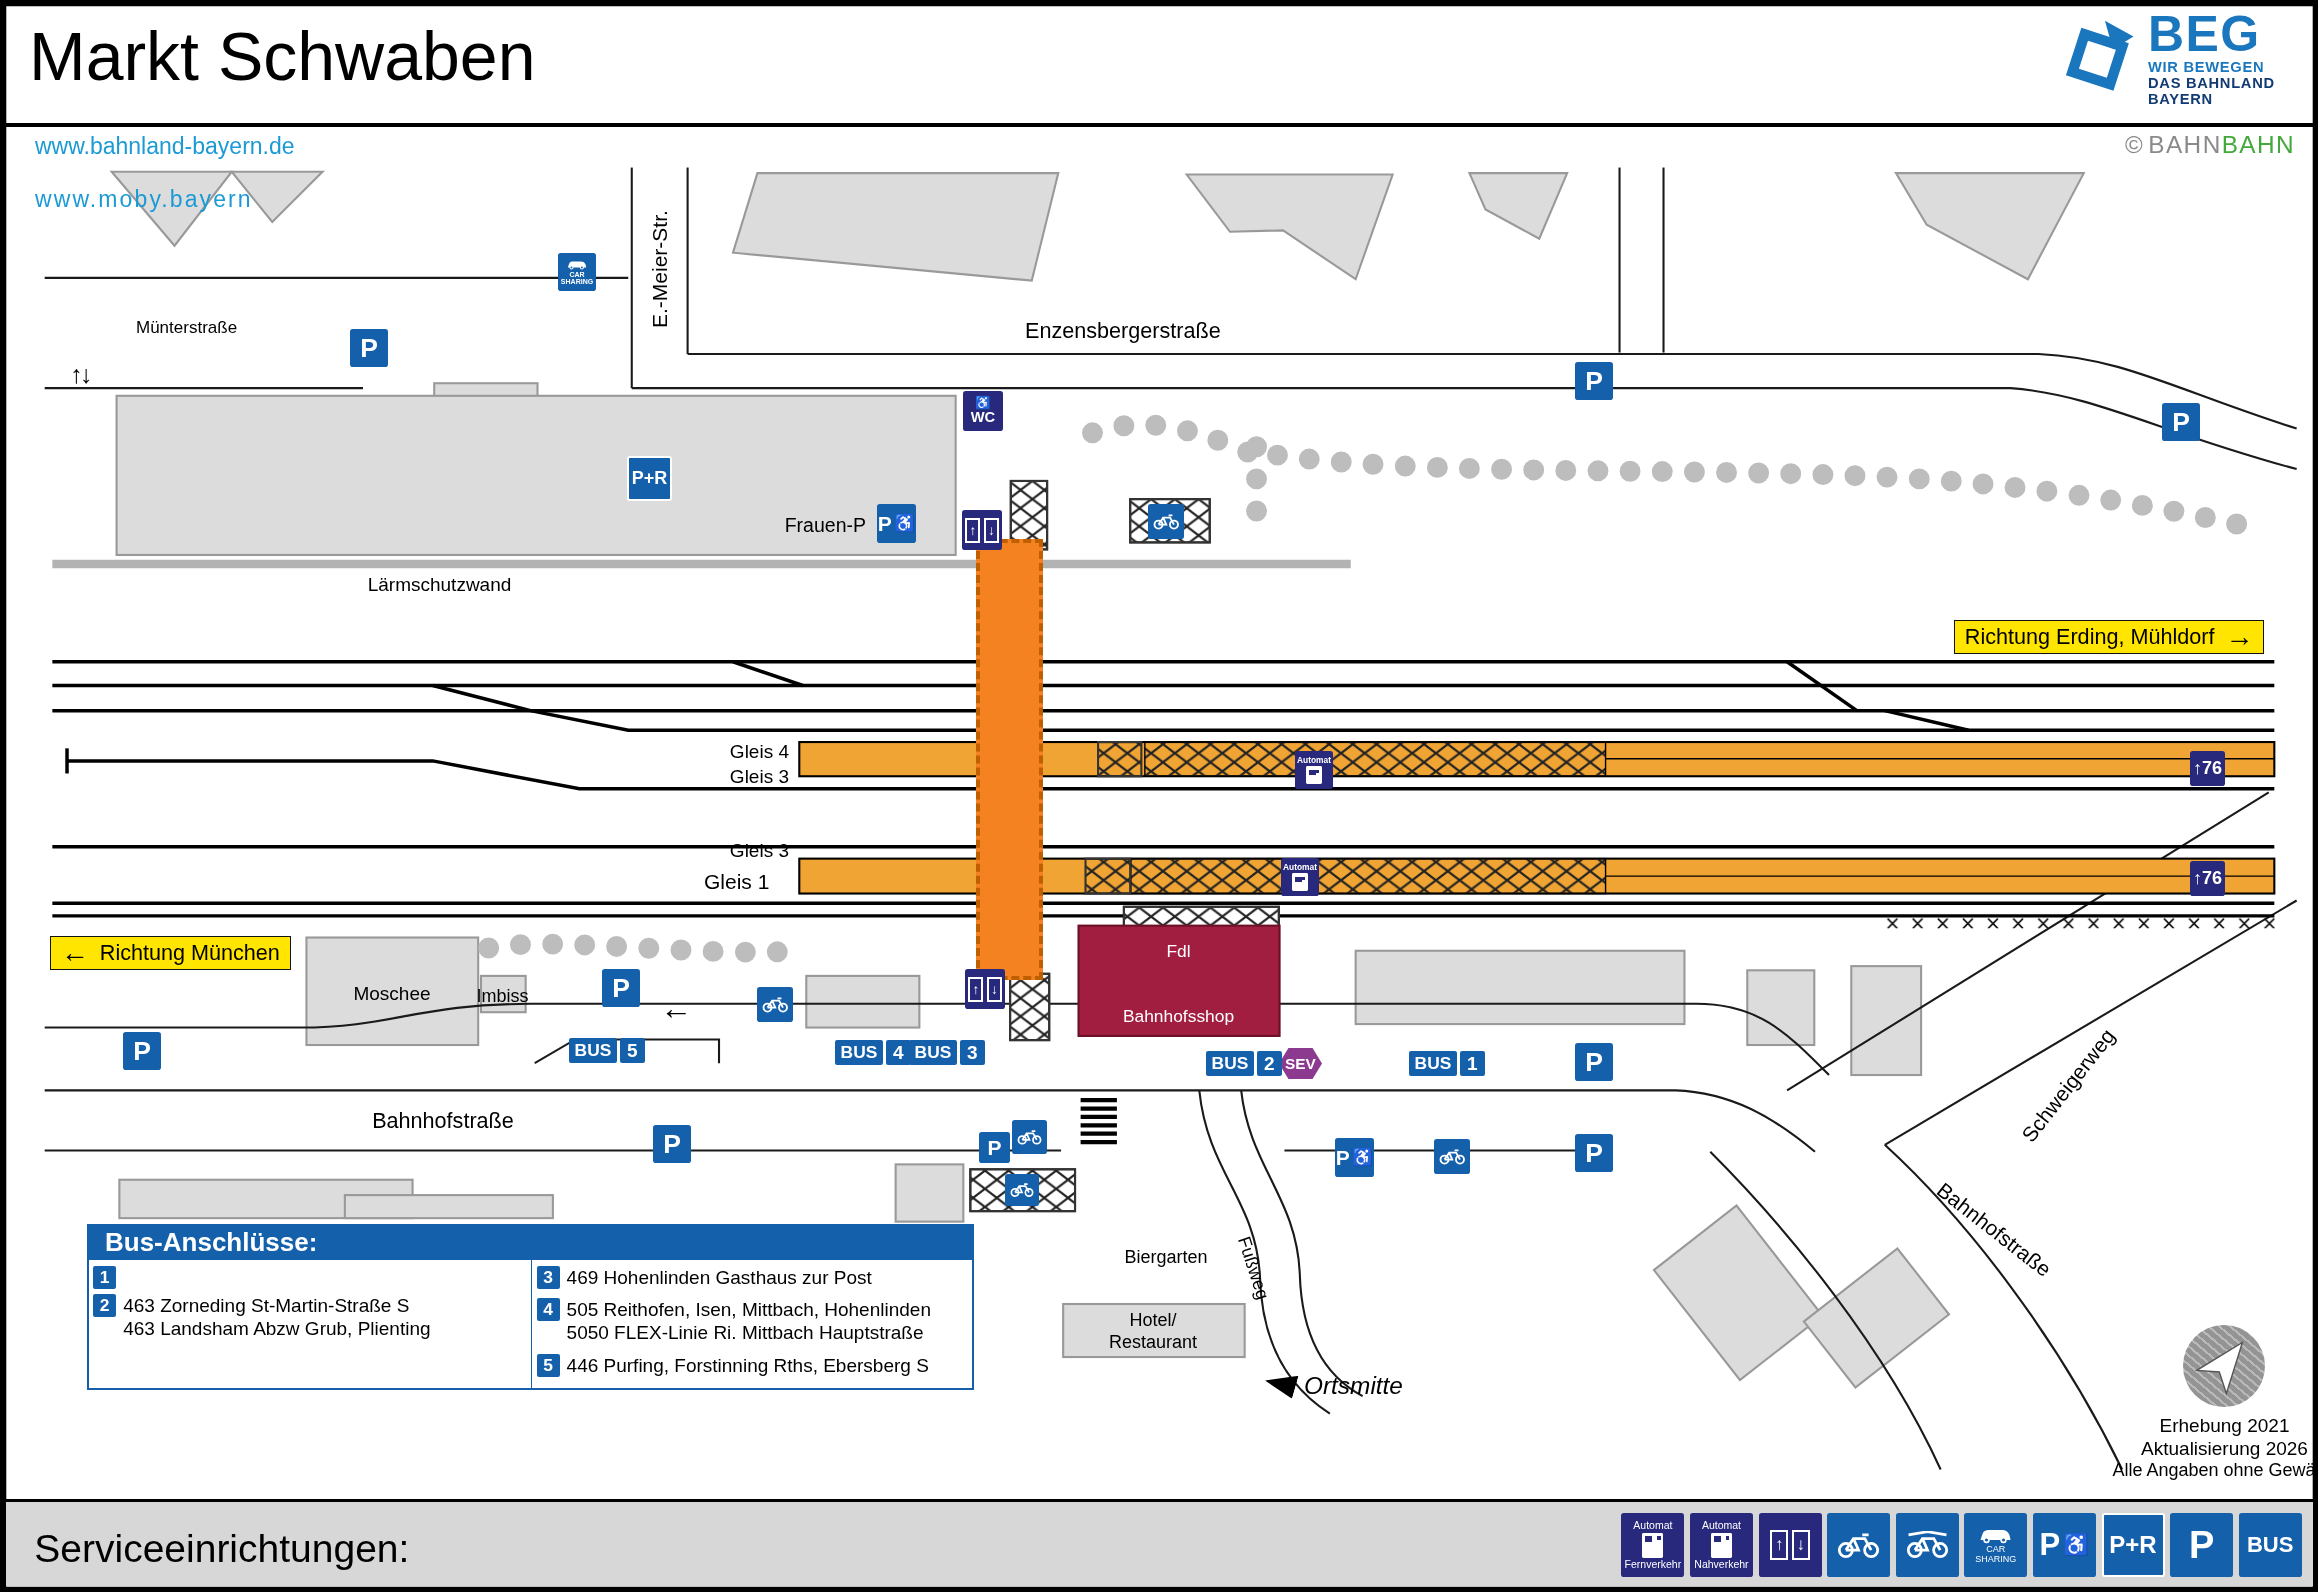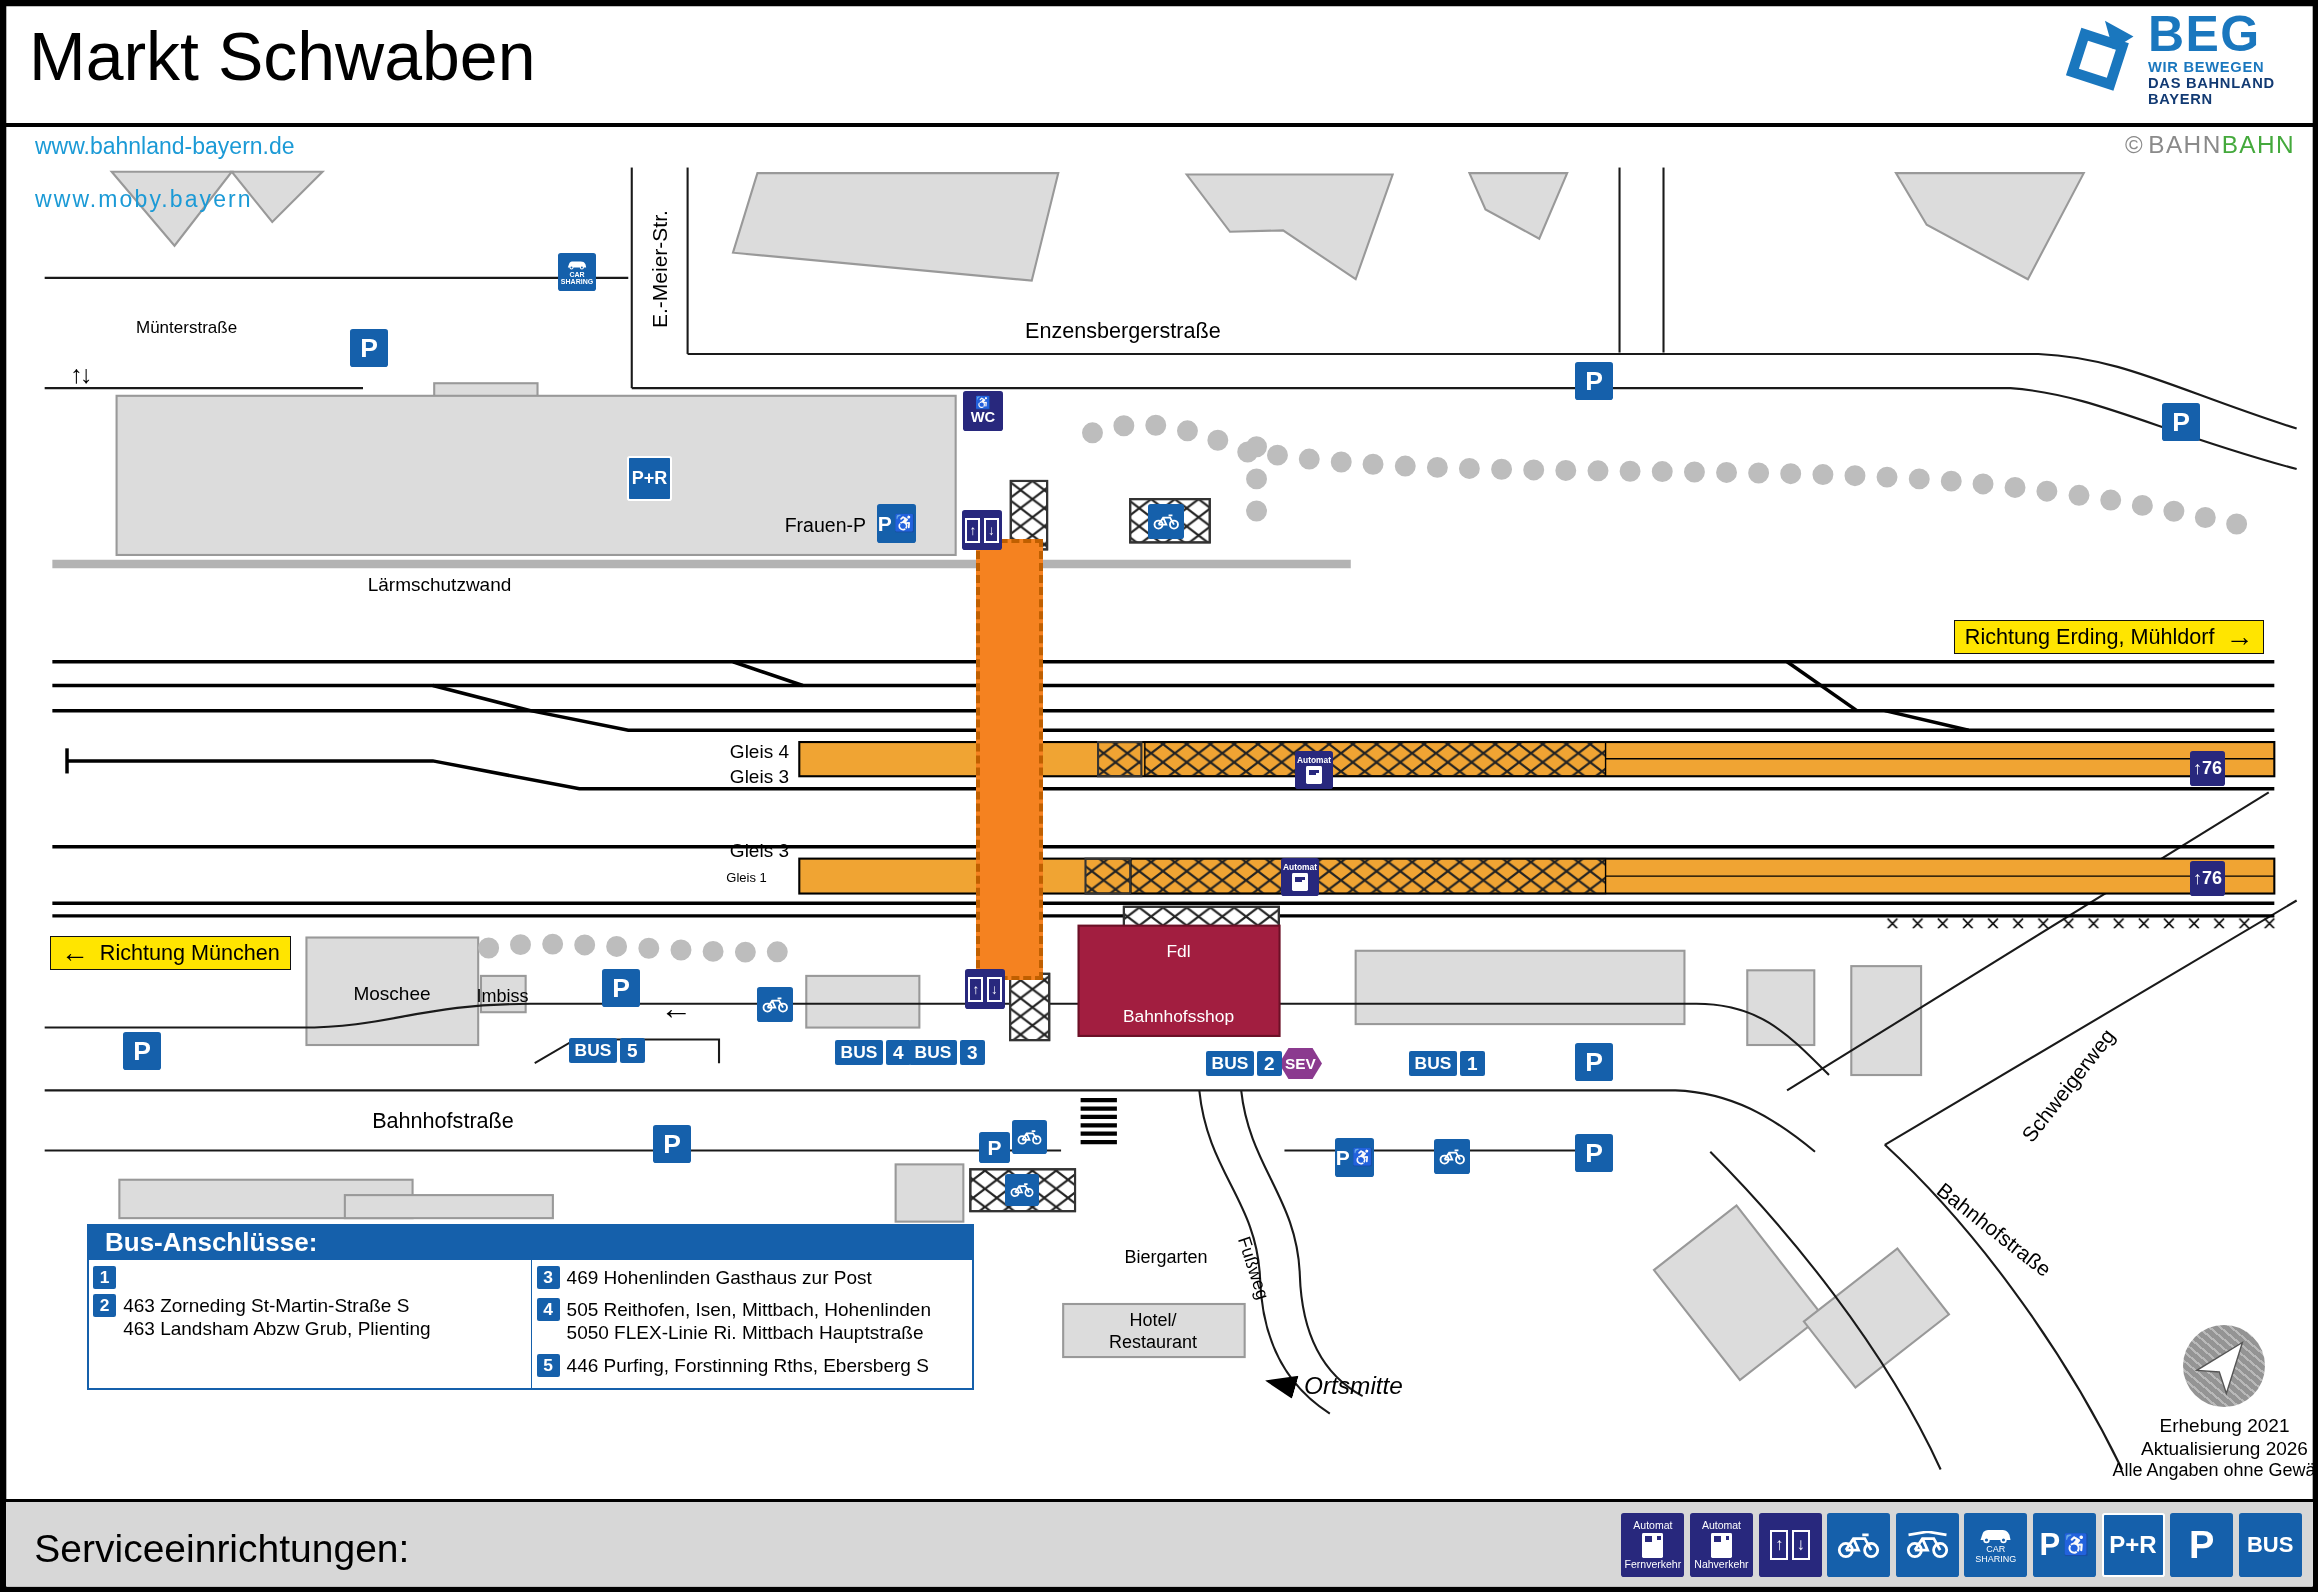--- a/index.html
+++ b/index.html
@@ -242,21 +242,21 @@
   <div class="abs tc" style="left:1066px;top:1309px;width:174px;font-size:18px;line-height:22px;z-index:10;">
     <div>Hotel/</div>
     <div>Restaurant</div>
   </div>
   <div class="t" style="left:1304px;top:1372px;font-size:24.4px;font-style:italic;z-index:10;">Ortsmitte</div>
   <div class="abs" style="left:1265px;top:1371px;width:31px;height:24px;background:#000;clip-path:polygon(100% 0,100% 100%,0 58%);transform:rotate(16deg);z-index:10;"></div>
 
   <div class="t" style="left:704px;top:741px;width:85px;text-align:right;font-size:19px;z-index:10;">Gleis 4</div>
   <div class="t" style="left:704px;top:766px;width:85px;text-align:right;font-size:19px;z-index:10;">Gleis 3</div>
   <div class="t" style="left:704px;top:840px;width:85px;text-align:right;font-size:19px;z-index:10;">Gleis 3</div>
-  <div class="t" style="left:704px;top:870px;width:85px;text-align:center;font-size:13px;z-index:10;">Gleis 1</div>
+  <div class="t" style="left:704px;top:870px;width:85px;text-align:left;font-size:21px;z-index:10;">Gleis 1</div>
 
   <div class="ysign" style="left:1954px;top:620px;z-index:10;">
     <span>Richtung Erding, Mühldorf</span>
     <span class="ar">→</span>
   </div>
   <div class="ysign" style="left:50px;top:936px;z-index:10;">
     <span class="ar">←</span>
     <span>Richtung München</span>
   </div>
 

